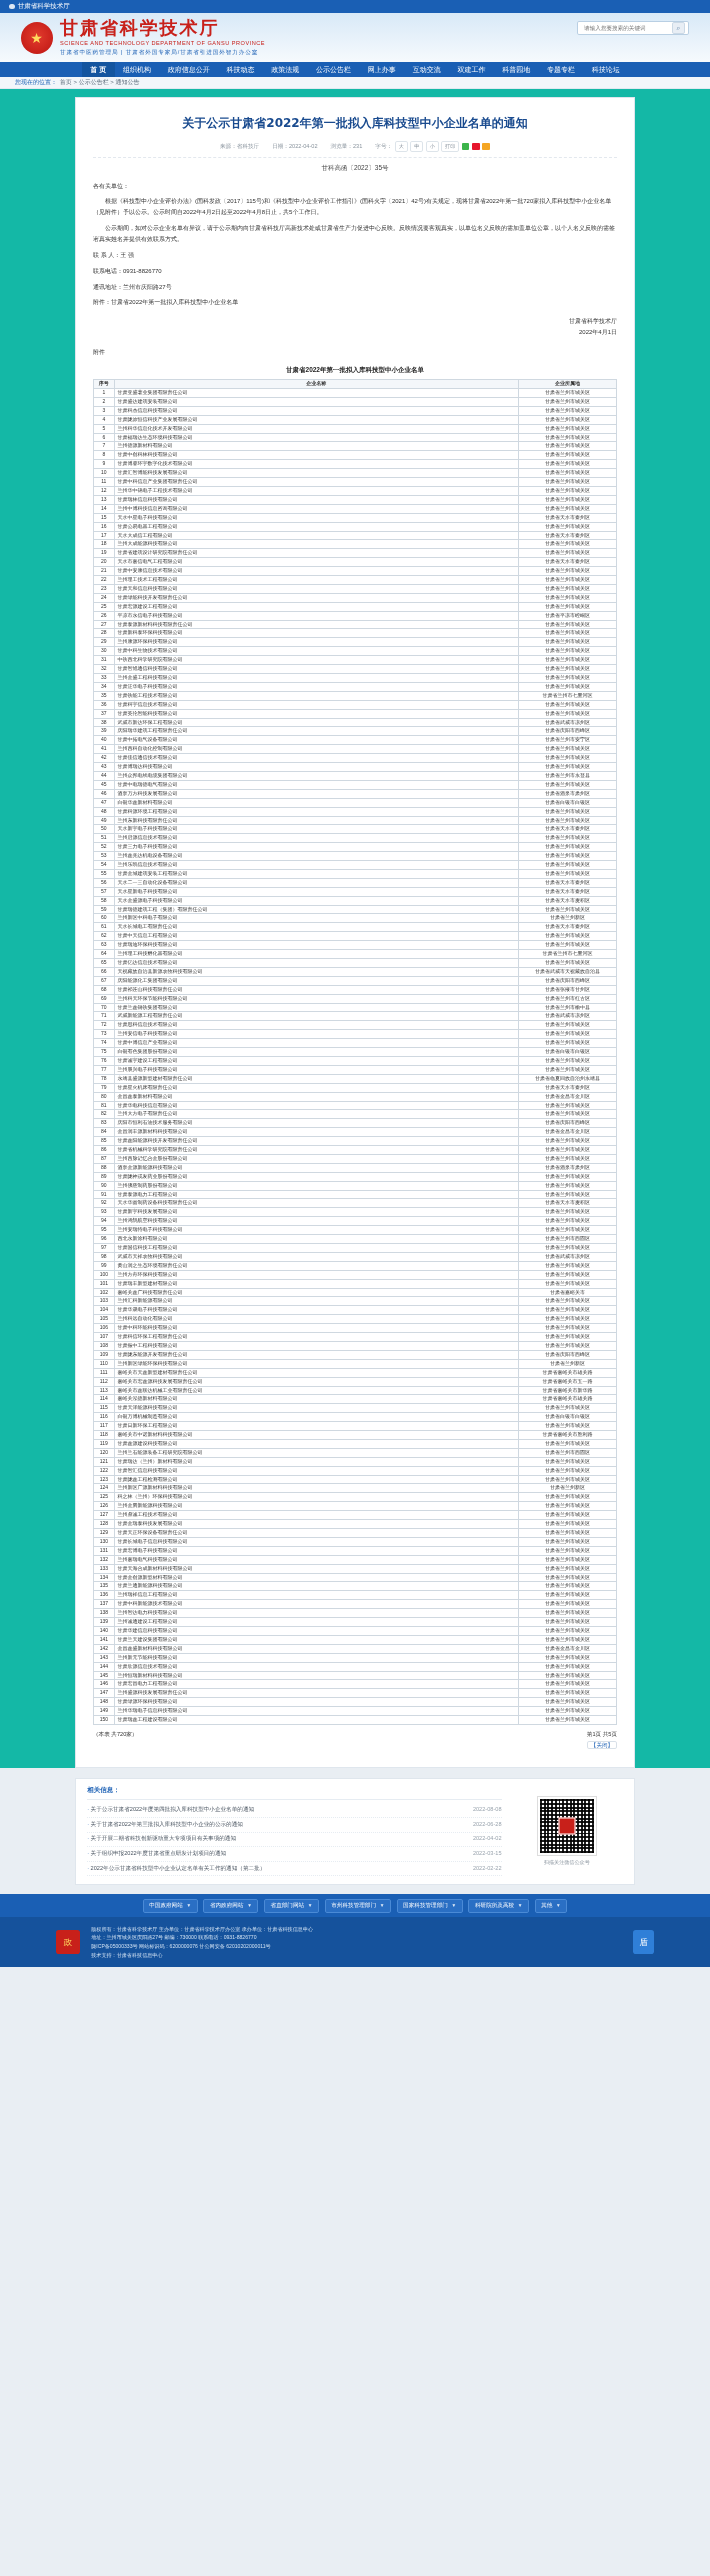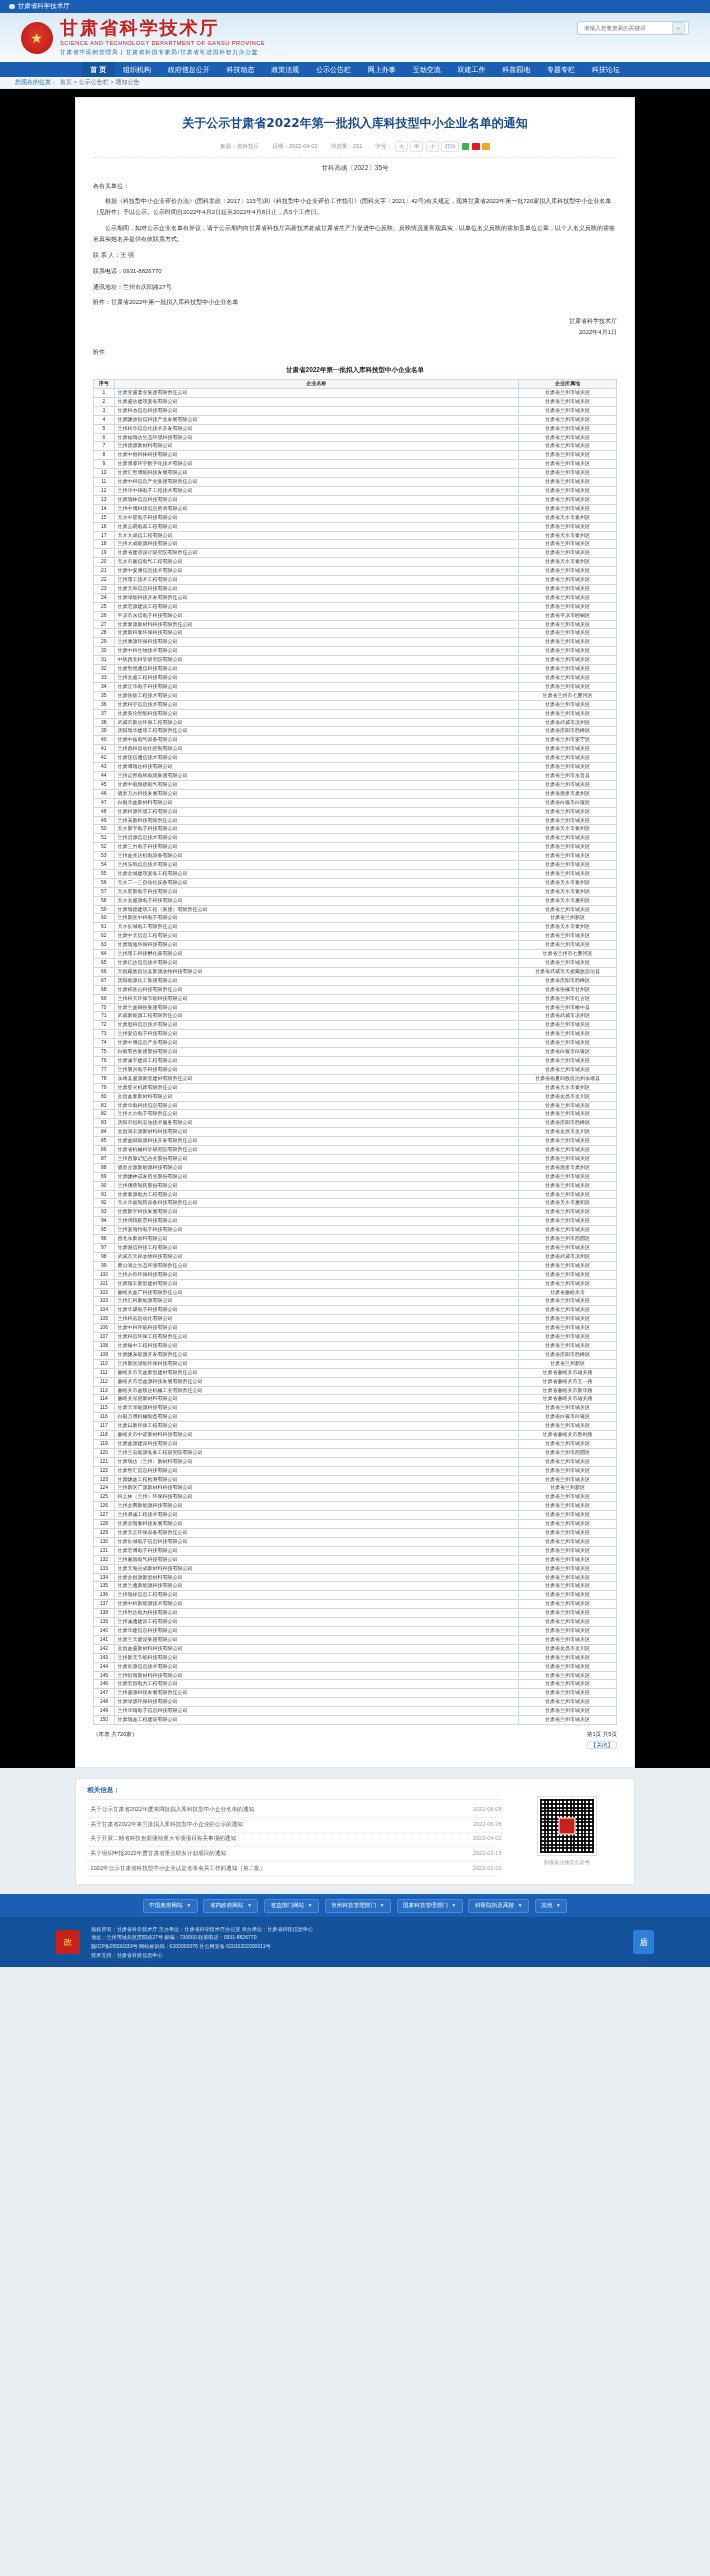--- a/index.html
+++ b/index.html
@@ -64,21 +64,21 @@
   .nav .item.active { background:#14559f; font-weight:bold; }
 
   
   .crumbbar {
     height:12px; background:#f2f6fa; border-bottom:0.9px solid #e1e9f1;
     display:flex; align-items:center; padding:0 15px; font-size:6px; color:#5c6b7a; gap:2.8px;
   }
   .crumb-home { color:#1a5fb4; }
 
   
-  .docwrap { padding:7.5px 75px 0 75px; background:#000000; }
+  .docwrap { padding:7.5px 75px 0 75px; background:#14b8a6; }
   .doc {
     background:#fff; border:0.9px solid #dfe6ed; padding:13px 17px 17px 17px;
   }
   .doc h1 {
     font-family:"DejaVu Sans",sans-serif;
     font-size:12px; font-weight:bold; color:#1a4b8f;
     text-align:center; margin:3.7px 0 9.3px 0; line-height:1.5;
   }
   .meta {
     display:flex; justify-content:center; align-items:center; gap:13px;

